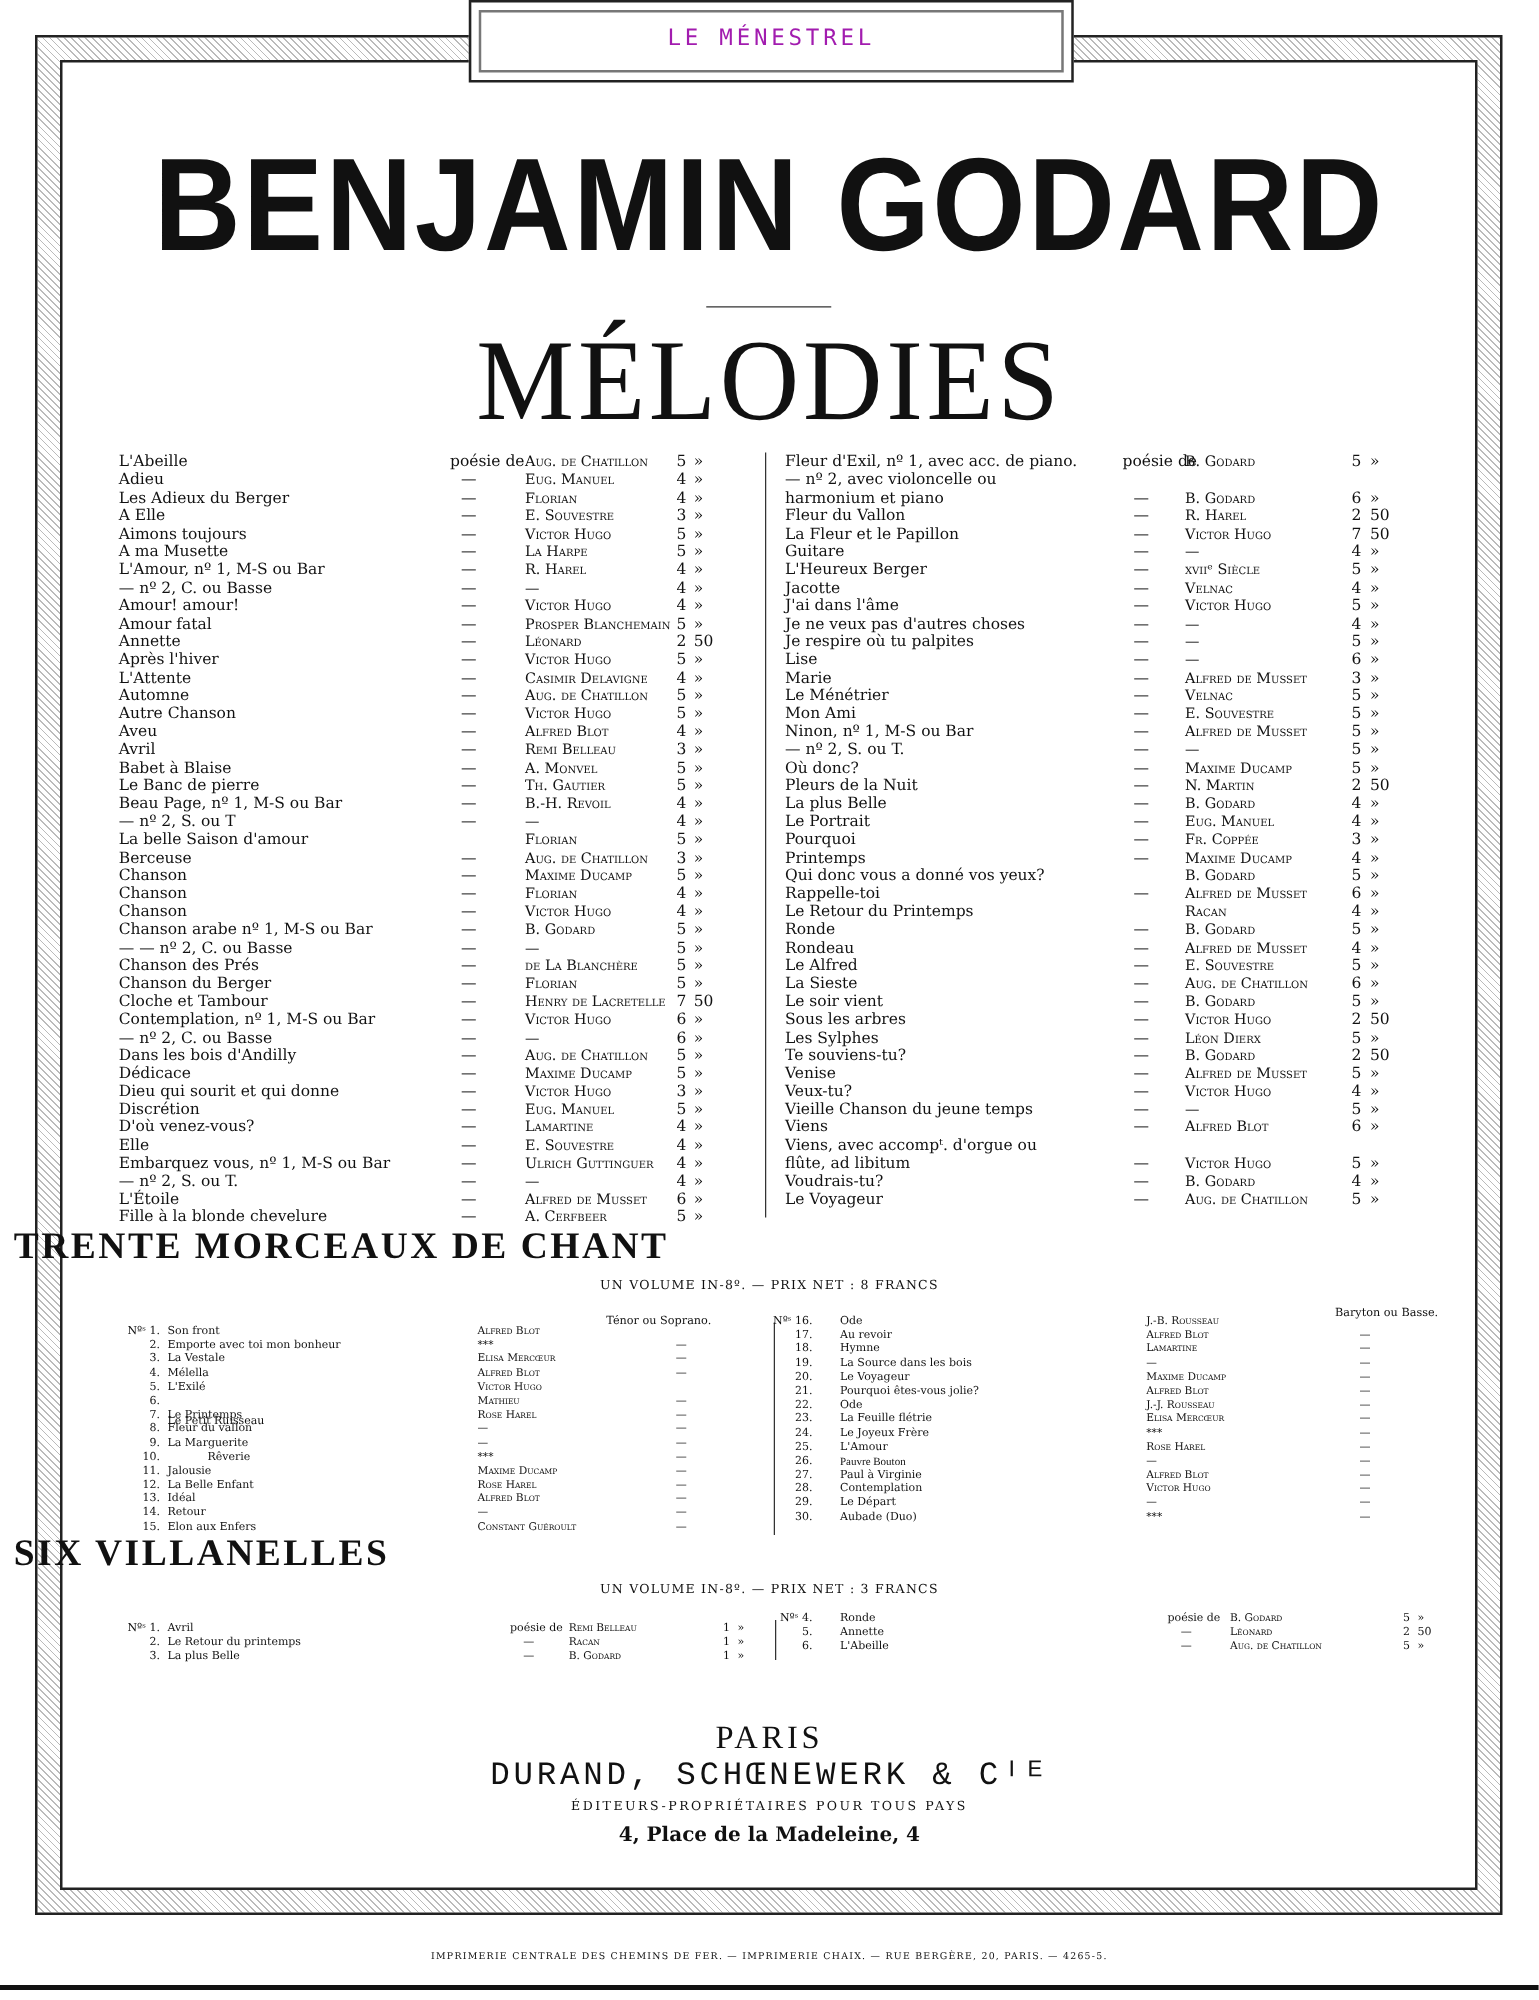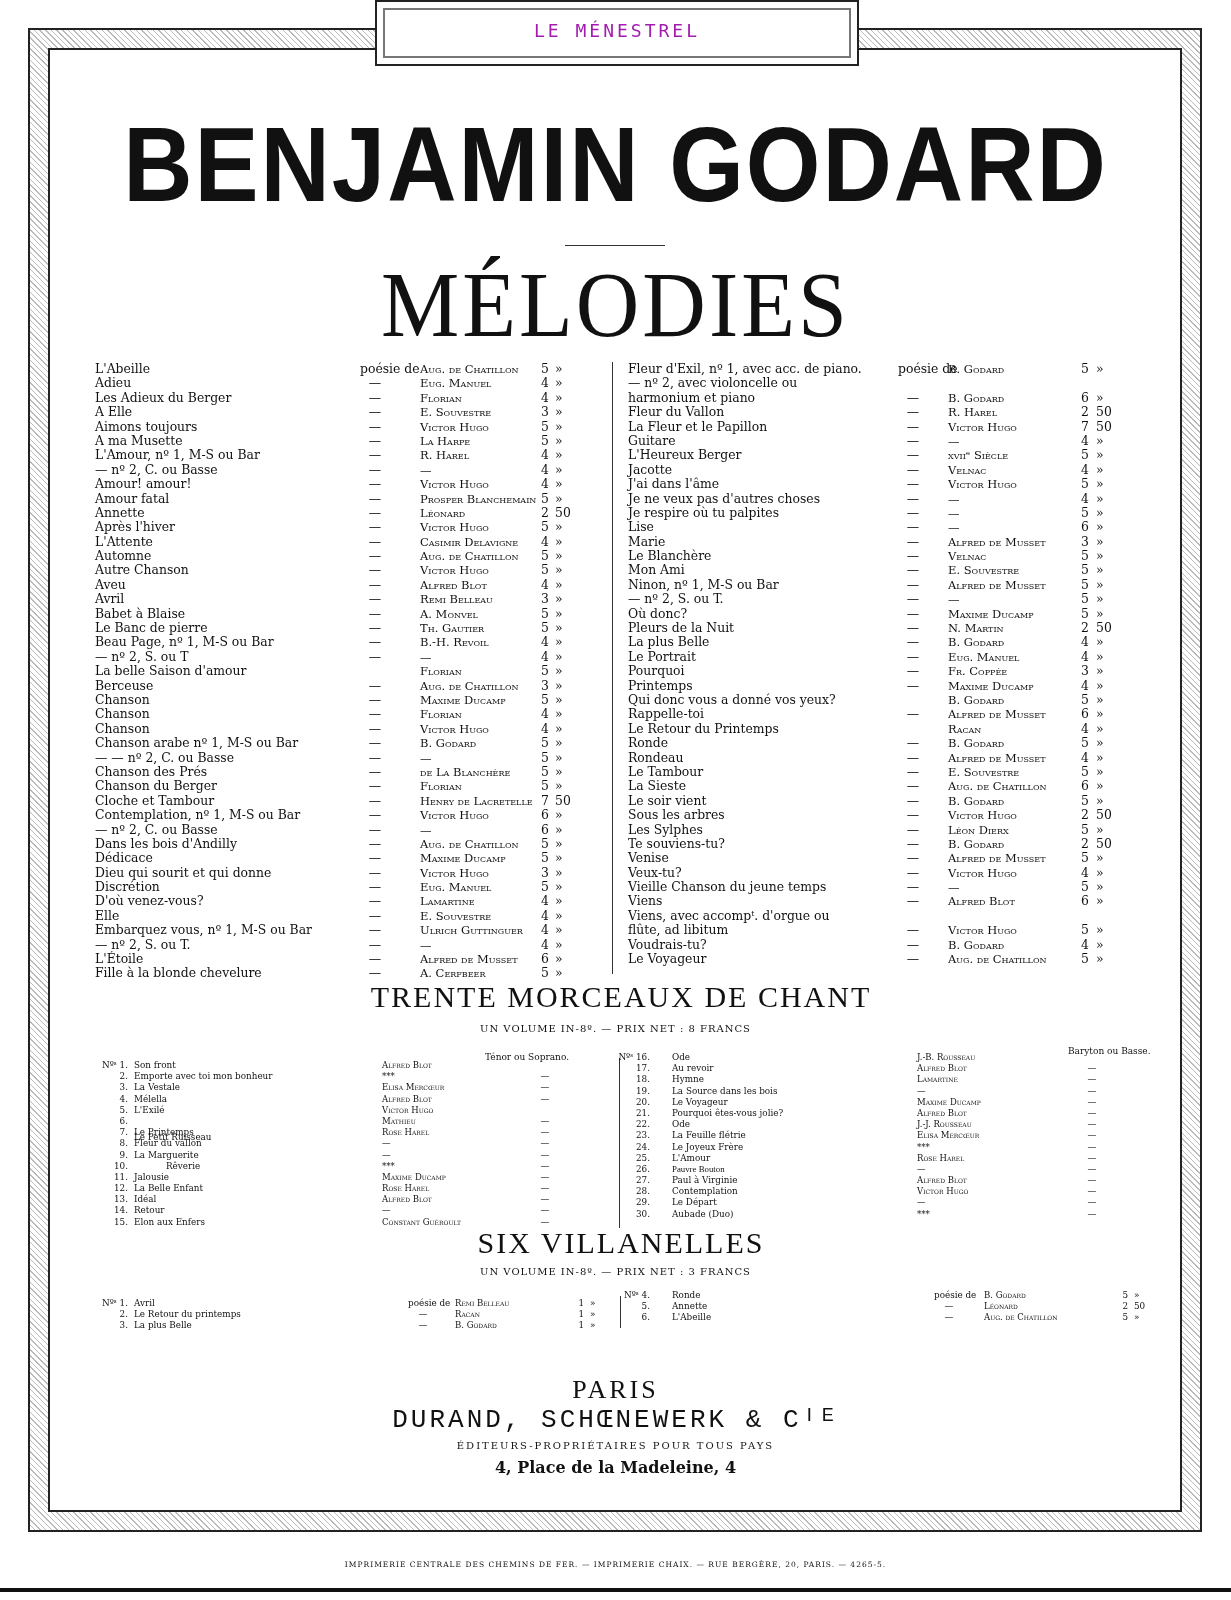--- a/index.html
+++ b/index.html
@@ -23,21 +23,21 @@
   .list { position:absolute; font-size:12.4px; line-height:14.4px; }
   .row { position:relative; height:14.4px; white-space:nowrap; }
   .row .t { position:absolute; left:0; }
   .row .d { position:absolute; text-align:center; width:30px; }
   .row .a { position:absolute; font-variant:small-caps; font-size:11.5px; }
   .row .p { position:absolute; text-align:right; width:16px; }
   .row .c { position:absolute; width:18px; text-align:left; }
   .leftcol .t{left:0} .leftcol .d{left:265px} .leftcol .a{left:325px} .leftcol .p{left:438px} .leftcol .c{left:460px}
   .rightcol .t{left:0} .rightcol .d{left:270px} .rightcol .a{left:320px} .rightcol .p{left:445px} .rightcol .c{left:468px}
   .vsep { position:absolute; width:1px; background:#333; }
-  .h2 { position:absolute; left:11px; right:0; text-align:center; font-family:"Liberation Serif", serif; letter-spacing:2px; }
+  .h2 { position:absolute; left:11px; right:0; text-align:left; font-family:"Liberation Serif", serif; letter-spacing:2px;font-weight:bold; }
   .sub { position:absolute; left:0; right:0; text-align:center; font-size:10px; font-variant:small-caps; letter-spacing:1px; }
   .small { position:absolute; font-size:8.8px; line-height:11.2px; }
   .small .row { height:11.2px; }
   .small .n { position:absolute; width:38px; text-align:right; }
   .small .t { left:44px; }
   .small .a { font-size:8.5px; }
   .small .v { position:absolute; text-align:center; width:120px; }
   .footer-city { position:absolute; left:0; right:0; top:1375px; text-align:center; font-size:26px; letter-spacing:3px; font-family:"Liberation Serif", serif; }
   .footer-pub { position:absolute; left:0; right:0; top:1405px; text-align:center; font-size:26px; letter-spacing:3px; font-family:"Liberation Mono", monospace; }
   .footer-tag { position:absolute; left:0; right:0; top:1440px; text-align:center; font-size:10px; letter-spacing:2px; font-variant:small-caps; }
@@ -448,21 +448,21 @@
       <span class="c">»</span>
     </div>
     <div class="row">
       <span class="t">Marie</span>
       <span class="d">—</span>
       <span class="a">Alfred de Musset</span>
       <span class="p">3</span>
       <span class="c">»</span>
     </div>
     <div class="row">
-      <span class="t">Le Blanchère</span>
+      <span class="t">Le Ménétrier</span>
       <span class="d">—</span>
       <span class="a">Velnac</span>
       <span class="p">5</span>
       <span class="c">»</span>
     </div>
     <div class="row">
       <span class="t">Mon Ami</span>
       <span class="d">—</span>
       <span class="a">E. Souvestre</span>
       <span class="p">5</span>
@@ -553,21 +553,21 @@
       <span class="c">»</span>
     </div>
     <div class="row">
       <span class="t">Rondeau</span>
       <span class="d">—</span>
       <span class="a">Alfred de Musset</span>
       <span class="p">4</span>
       <span class="c">»</span>
     </div>
     <div class="row">
-      <span class="t">Le Tambour</span>
+      <span class="t">Le Alfred</span>
       <span class="d">—</span>
       <span class="a">E. Souvestre</span>
       <span class="p">5</span>
       <span class="c">»</span>
     </div>
     <div class="row">
       <span class="t">La Sieste</span>
       <span class="d">—</span>
       <span class="a">Aug. de Chatillon</span>
       <span class="p">6</span>

